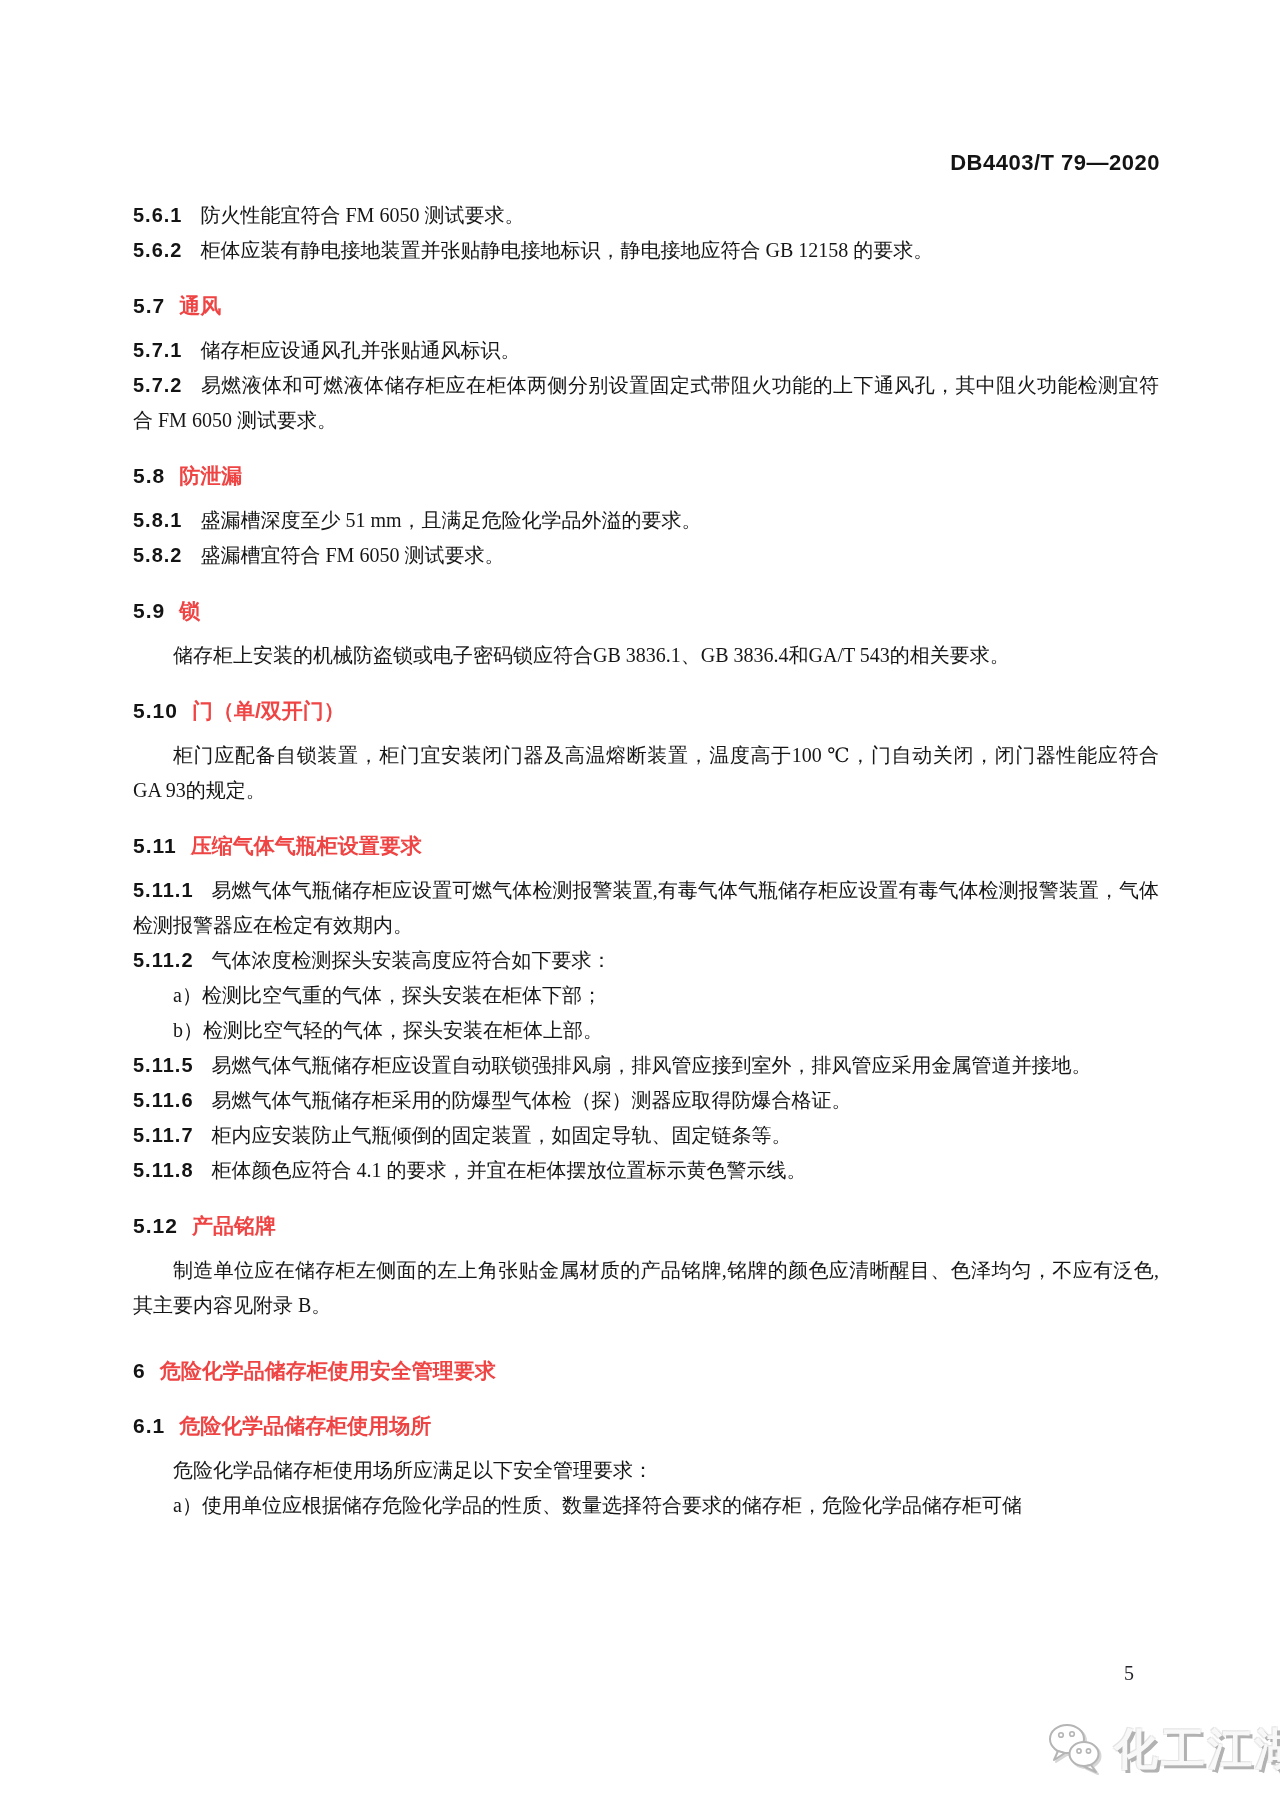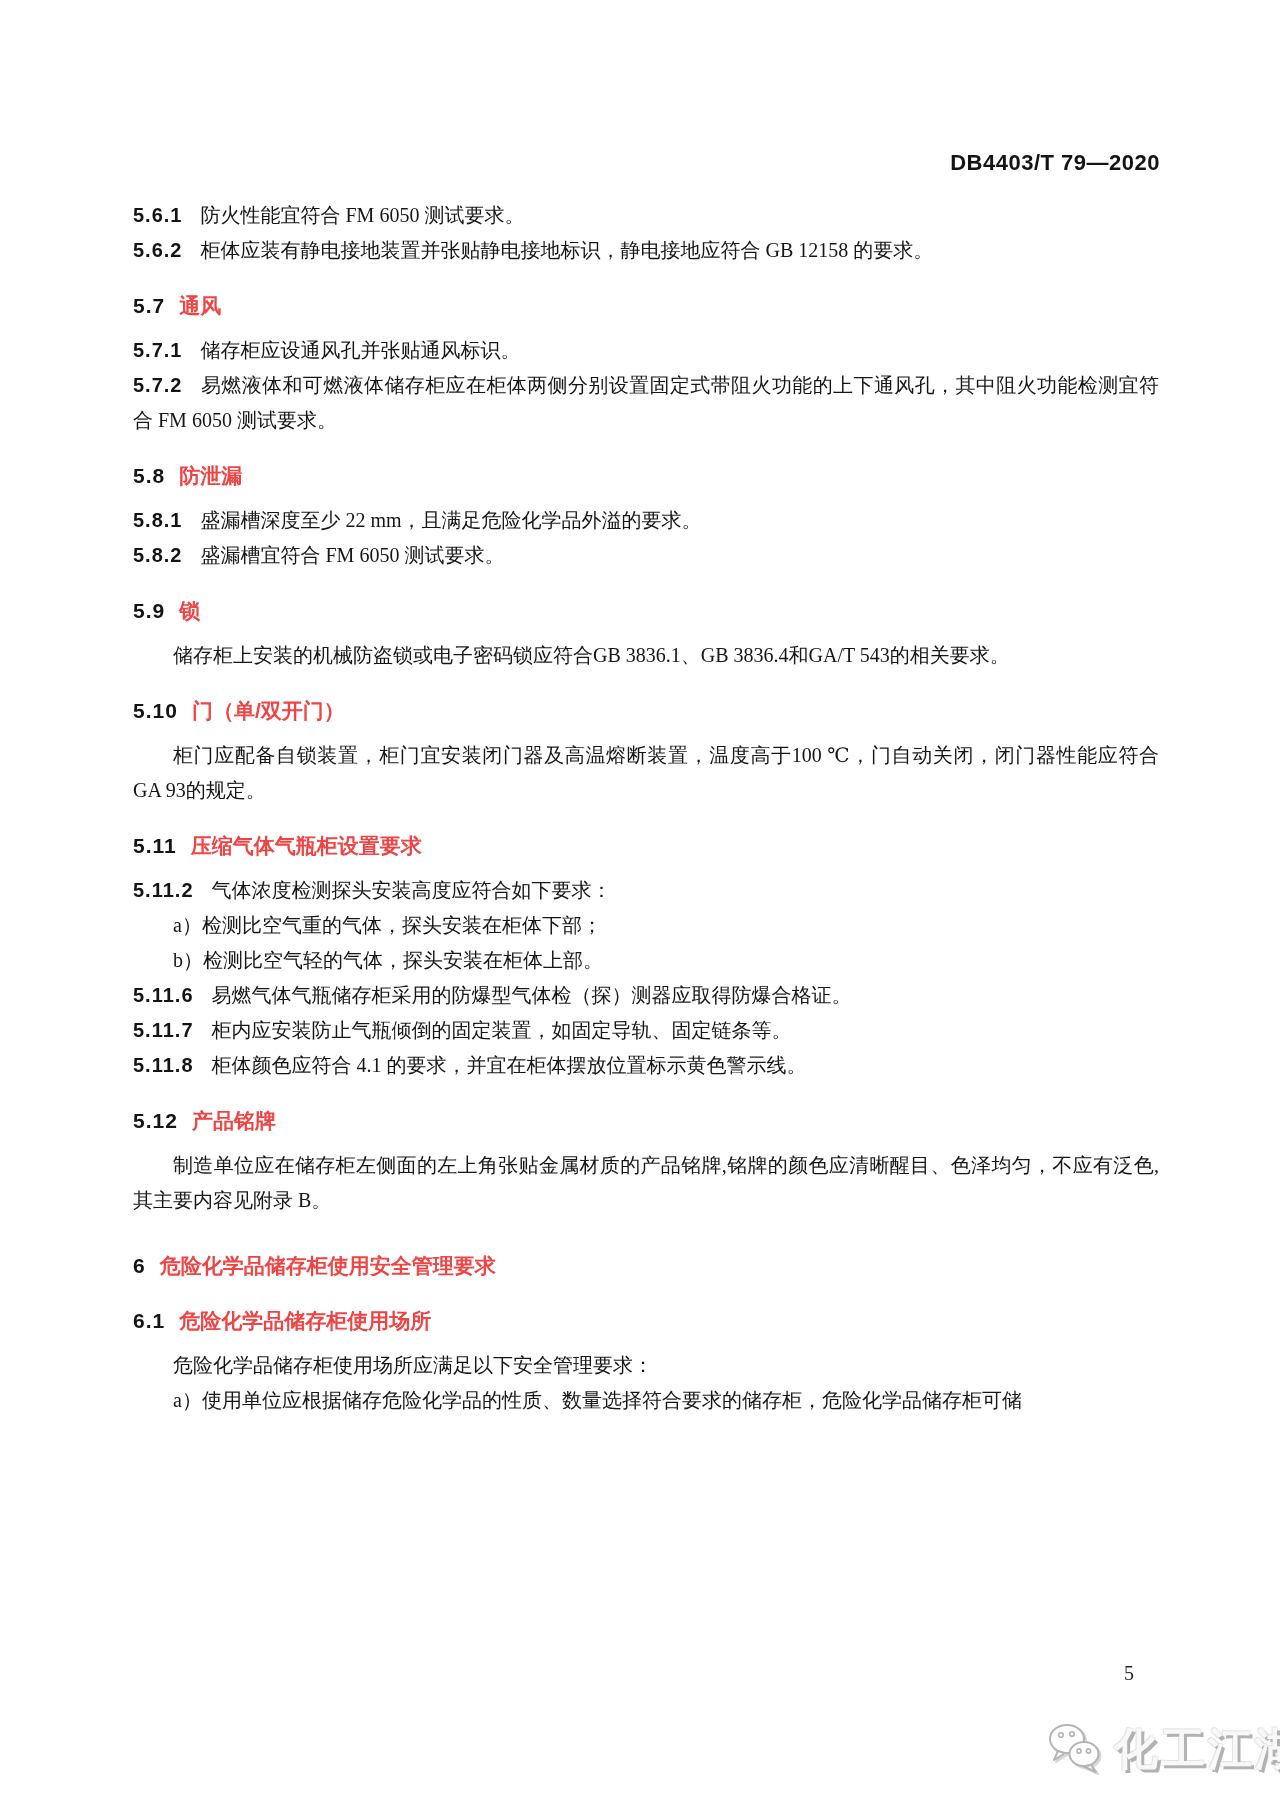--- a/index.html
+++ b/index.html
@@ -63,30 +63,32 @@
 
   <div class="doc-header">DB4403/T 79—2020</div>
 
   <main class="content">
       <div class="block clause"><span class="num">5.6.1</span><span class="txt">防火性能宜符合 FM 6050 测试要求。</span></div>
       <div class="block clause"><span class="num">5.6.2</span><span class="txt">柜体应装有静电接地装置并张贴静电接地标识，静电接地应符合 GB 12158 的要求。</span></div>
       <div class="block h2"><span class="num">5.7</span><span class="txt">通风</span></div>
       <div class="block clause"><span class="num">5.7.1</span><span class="txt">储存柜应设通风孔并张贴通风标识。</span></div>
       <div class="block clause"><span class="num">5.7.2</span><span class="txt">易燃液体和可燃液体储存柜应在柜体两侧分别设置固定式带阻火功能的上下通风孔，其中阻火功能检测宜符合 FM 6050 测试要求。</span></div>
       <div class="block h2"><span class="num">5.8</span><span class="txt">防泄漏</span></div>
-      <div class="block clause"><span class="num">5.8.1</span><span class="txt">盛漏槽深度至少 22 mm，且满足危险化学品外溢的要求。</span></div>
+      <div class="block clause"><span class="num">5.8.1</span><span class="txt">盛漏槽深度至少 51 mm，且满足危险化学品外溢的要求。</span></div>
       <div class="block clause"><span class="num">5.8.2</span><span class="txt">盛漏槽宜符合 FM 6050 测试要求。</span></div>
       <div class="block h2"><span class="num">5.9</span><span class="txt">锁</span></div>
       <div class="block para"><span class="txt">储存柜上安装的机械防盗锁或电子密码锁应符合GB 3836.1、GB 3836.4和GA/T 543的相关要求。</span></div>
       <div class="block h2"><span class="num">5.10</span><span class="txt">门（单/双开门）</span></div>
       <div class="block para"><span class="txt">柜门应配备自锁装置，柜门宜安装闭门器及高温熔断装置，温度高于100 ℃，门自动关闭，闭门器性能应符合GA 93的规定。</span></div>
       <div class="block h2"><span class="num">5.11</span><span class="txt">压缩气体气瓶柜设置要求</span></div>
+      <div class="block clause"><span class="num">5.11.1</span><span class="txt">易燃气体气瓶储存柜应设置可燃气体检测报警装置,有毒气体气瓶储存柜应设置有毒气体检测报警装置，气体检测报警器应在检定有效期内。</span></div>
       <div class="block clause"><span class="num">5.11.2</span><span class="txt">气体浓度检测探头安装高度应符合如下要求：</span></div>
       <div class="block list"><span class="txt">a）检测比空气重的气体，探头安装在柜体下部；</span></div>
       <div class="block list"><span class="txt">b）检测比空气轻的气体，探头安装在柜体上部。</span></div>
+      <div class="block clause"><span class="num">5.11.5</span><span class="txt">易燃气体气瓶储存柜应设置自动联锁强排风扇，排风管应接到室外，排风管应采用金属管道并接地。</span></div>
       <div class="block clause"><span class="num">5.11.6</span><span class="txt">易燃气体气瓶储存柜采用的防爆型气体检（探）测器应取得防爆合格证。</span></div>
       <div class="block clause"><span class="num">5.11.7</span><span class="txt">柜内应安装防止气瓶倾倒的固定装置，如固定导轨、固定链条等。</span></div>
       <div class="block clause"><span class="num">5.11.8</span><span class="txt">柜体颜色应符合 4.1 的要求，并宜在柜体摆放位置标示黄色警示线。</span></div>
       <div class="block h2"><span class="num">5.12</span><span class="txt">产品铭牌</span></div>
       <div class="block para"><span class="txt">制造单位应在储存柜左侧面的左上角张贴金属材质的产品铭牌,铭牌的颜色应清晰醒目、色泽均匀，不应有泛色,其主要内容见附录 B。</span></div>
       <div class="block h1"><span class="num">6</span><span class="txt">危险化学品储存柜使用安全管理要求</span></div>
       <div class="block h2"><span class="num">6.1</span><span class="txt">危险化学品储存柜使用场所</span></div>
       <div class="block para"><span class="txt">危险化学品储存柜使用场所应满足以下安全管理要求：</span></div>
       <div class="block list"><span class="txt">a）使用单位应根据储存危险化学品的性质、数量选择符合要求的储存柜，危险化学品储存柜可储</span></div>
     </main>

